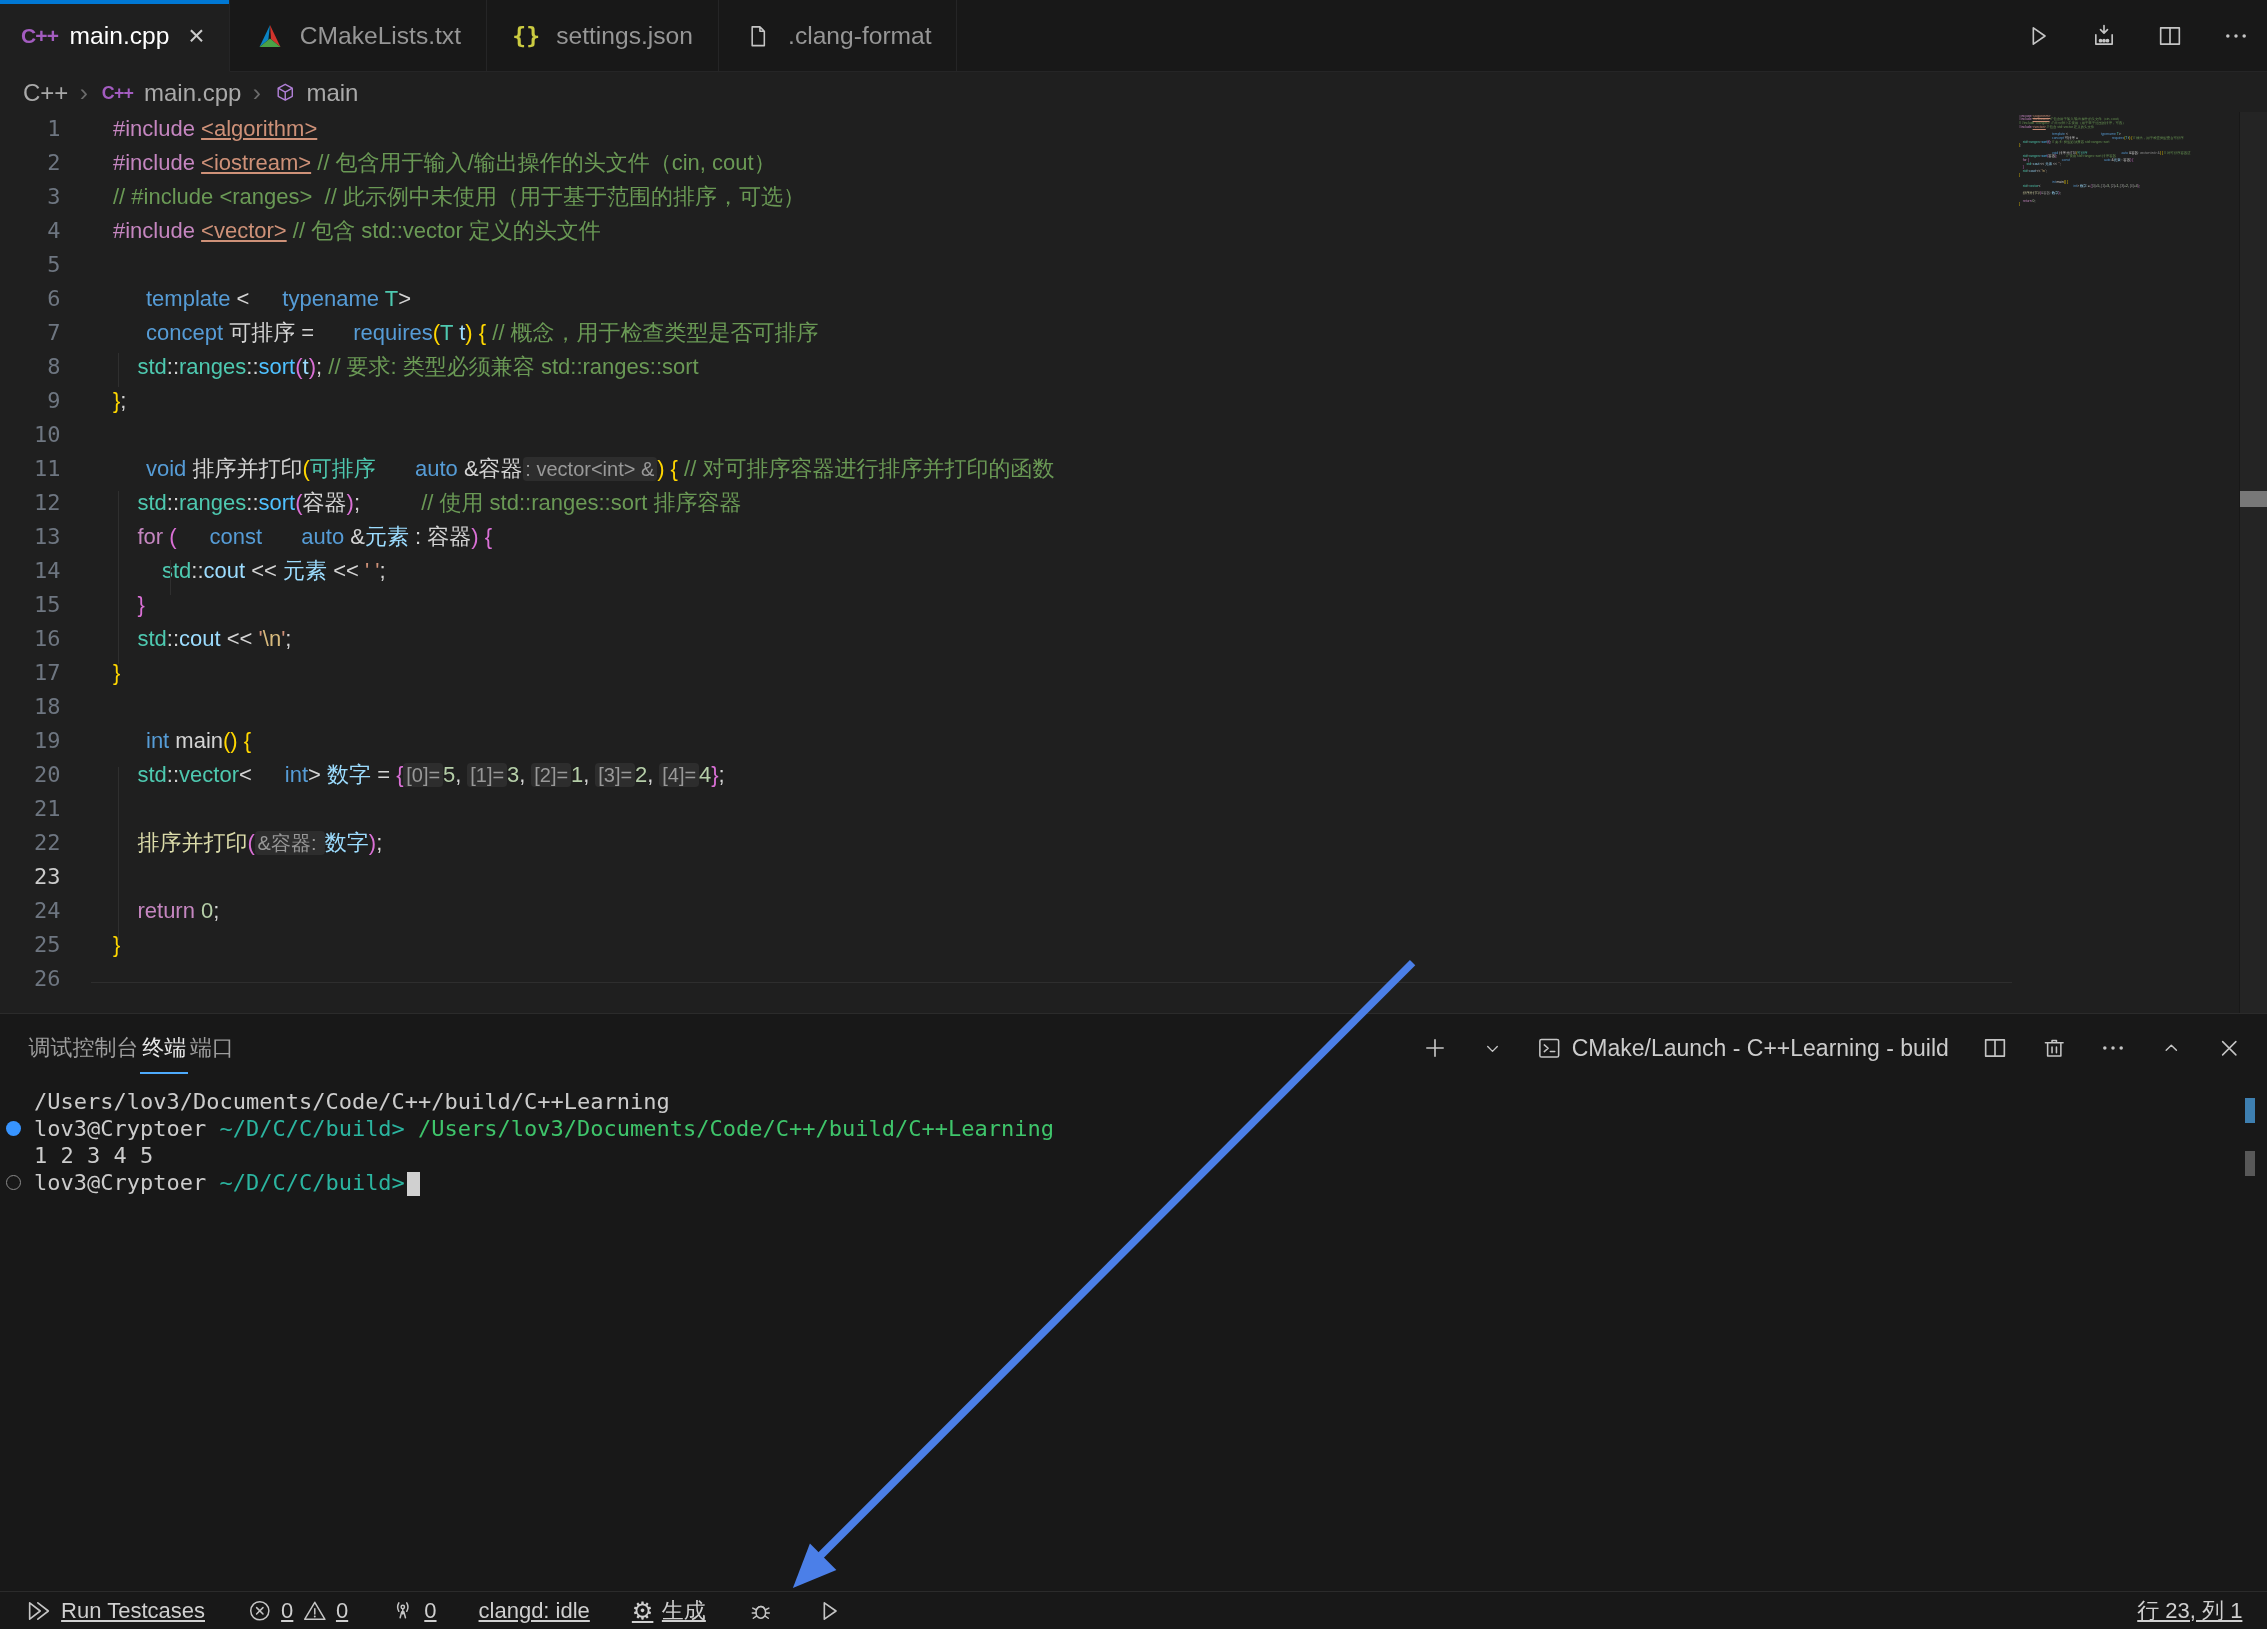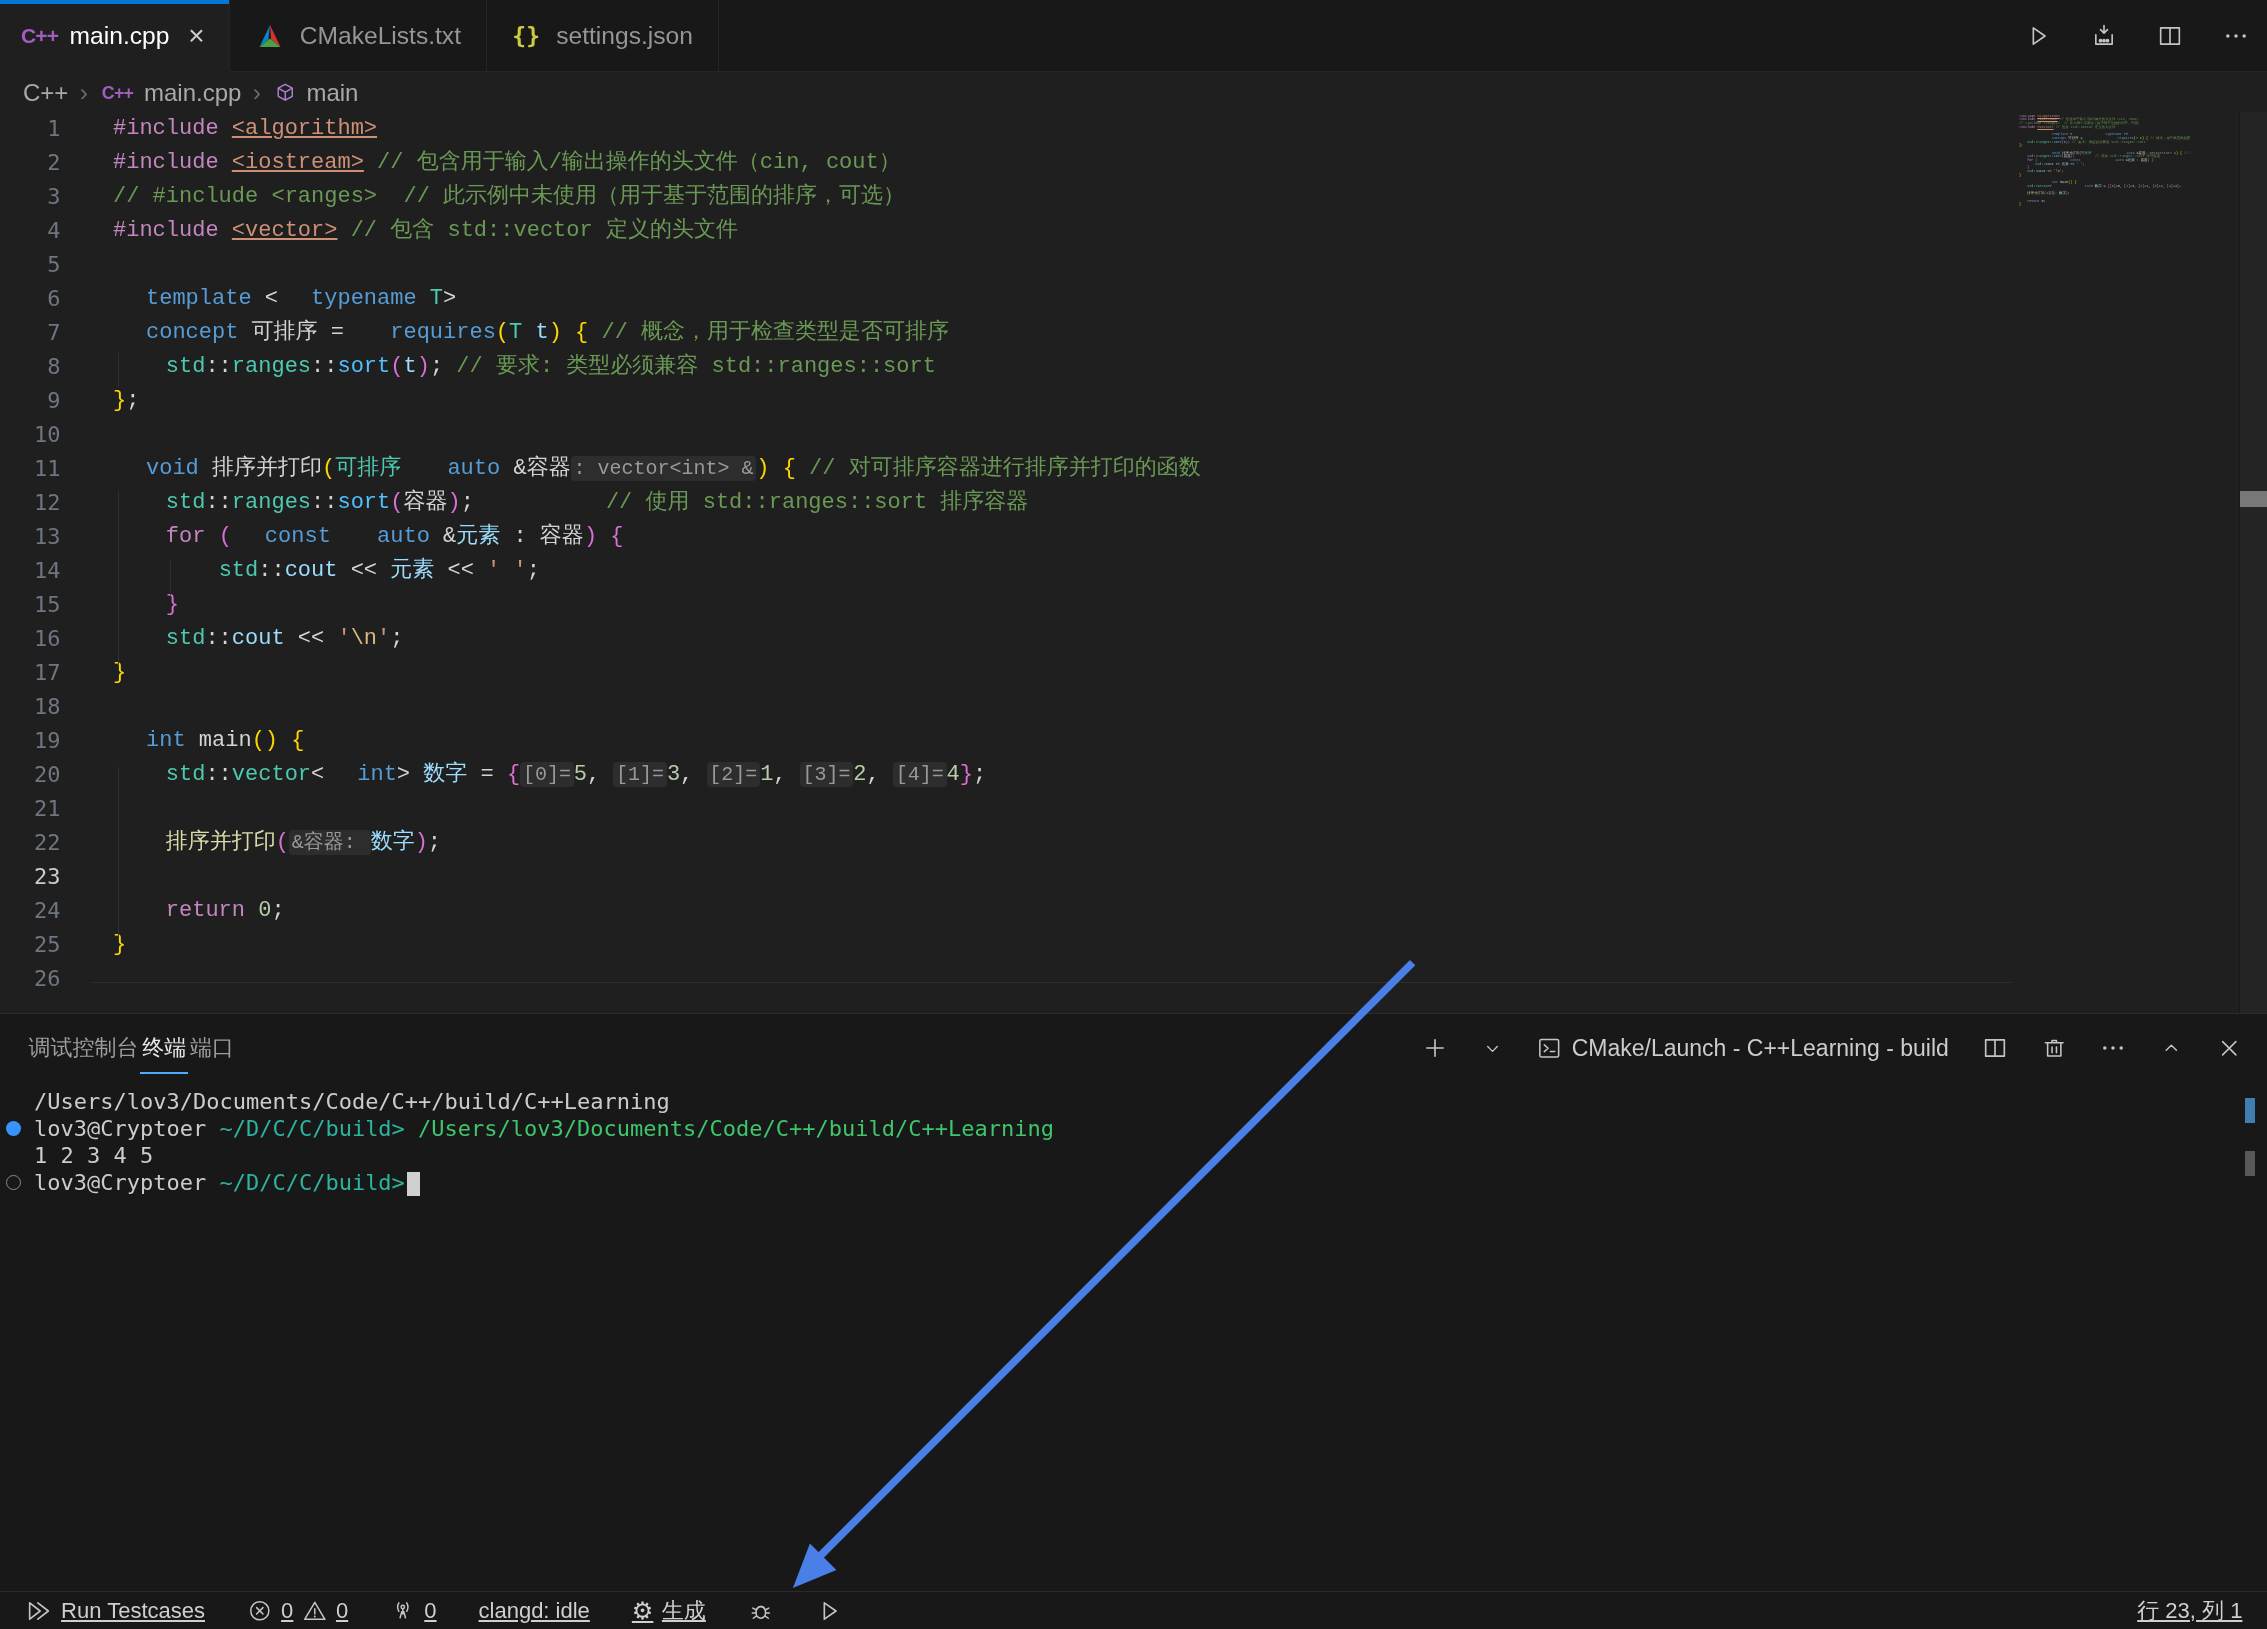--- a/index.html
+++ b/index.html
@@ -27,21 +27,21 @@
   #breadcrumbs .crumb { display:flex; align-items:center; gap:7.6px; cursor:pointer; }
 
   
   #editor { left:0; top:112px; width:2267px; height:901px; background:#1f1f1f; }
   #gutter { left:0; top:0; width:85px; }
   .lnum { height:34px; line-height:34px; text-align:right; padding-right:24.6px;
     font-family:"DejaVu Sans Mono",monospace; font-size:22px; color:#6e7681; }
   .lnum.cur { color:#cccccc;padding-left:24px; }
   #codelines { left:113px; top:0; }
   .codeline { height:34px; line-height:34px; white-space:pre;
-    font-family:Liberation Mono, monospace; font-size:22px; color:#d4d4d4; }
+    font-family:Liberation Sans, sans-serif; font-size:22px; color:#d4d4d4; }
   .tk-pp  { color:#c586c0; }
   .tk-hdr { color:#ce9178; text-decoration:underline; }
   .tk-cmt { color:#6a9955; }
   .tk-kw  { color:#569cd6;margin-left:33px; }
   .tk-ctl { color:#c586c0; }
   .tk-type{ color:#4ec9b0; }
   .tk-cpo { color:#4fc1ff; }
   .tk-fn  { color:#dcdcaa; }
   .tk-var { color:#9cdcfe; }
   .tk-num { color:#b5cea8; }
@@ -108,20 +108,27 @@
           <polygon points="12,2.5 21,21.5 12.9,14.8" fill="#d0342c"></polygon>
           <polygon points="3,21.5 21,21.5 12,14.2" fill="#4aa147"></polygon>
         </svg>
       </span>
       <span>CMakeLists.txt</span>
     </div><div class="tab" style="display: inline-flex;">
       <span class="ticon">
         <span class="json-glyph">{}</span>
       </span>
       <span>settings.json</span>
+    </div><div class="tab" style="display: inline-flex;">
+      <span class="ticon">
+        <svg class="ic" width="26.5" height="26.5" viewBox="0 0 24 24" fill="none" stroke="#c5c5c5" stroke-width="1.4" stroke-linecap="round" stroke-linejoin="round">
+          <path d="M6.5 3.5 h7 l4 4 v13 h-11 Z M13.5 3.5 v4 h4"></path>
+        </svg>
+      </span>
+      <span>.clang-format</span>
     </div></div>
 <div id="editor-actions" class="abs">
     <div class="act">
       <span>
         <svg class="ic" width="28" height="28" viewBox="0 0 24 24" fill="none" stroke="#c5c5c5" stroke-width="1.4" stroke-linecap="round" stroke-linejoin="round">
           <path d="M8 5 L18 12 L8 19 Z"></path>
         </svg>
       </span>
     </div>
     <div class="act">

